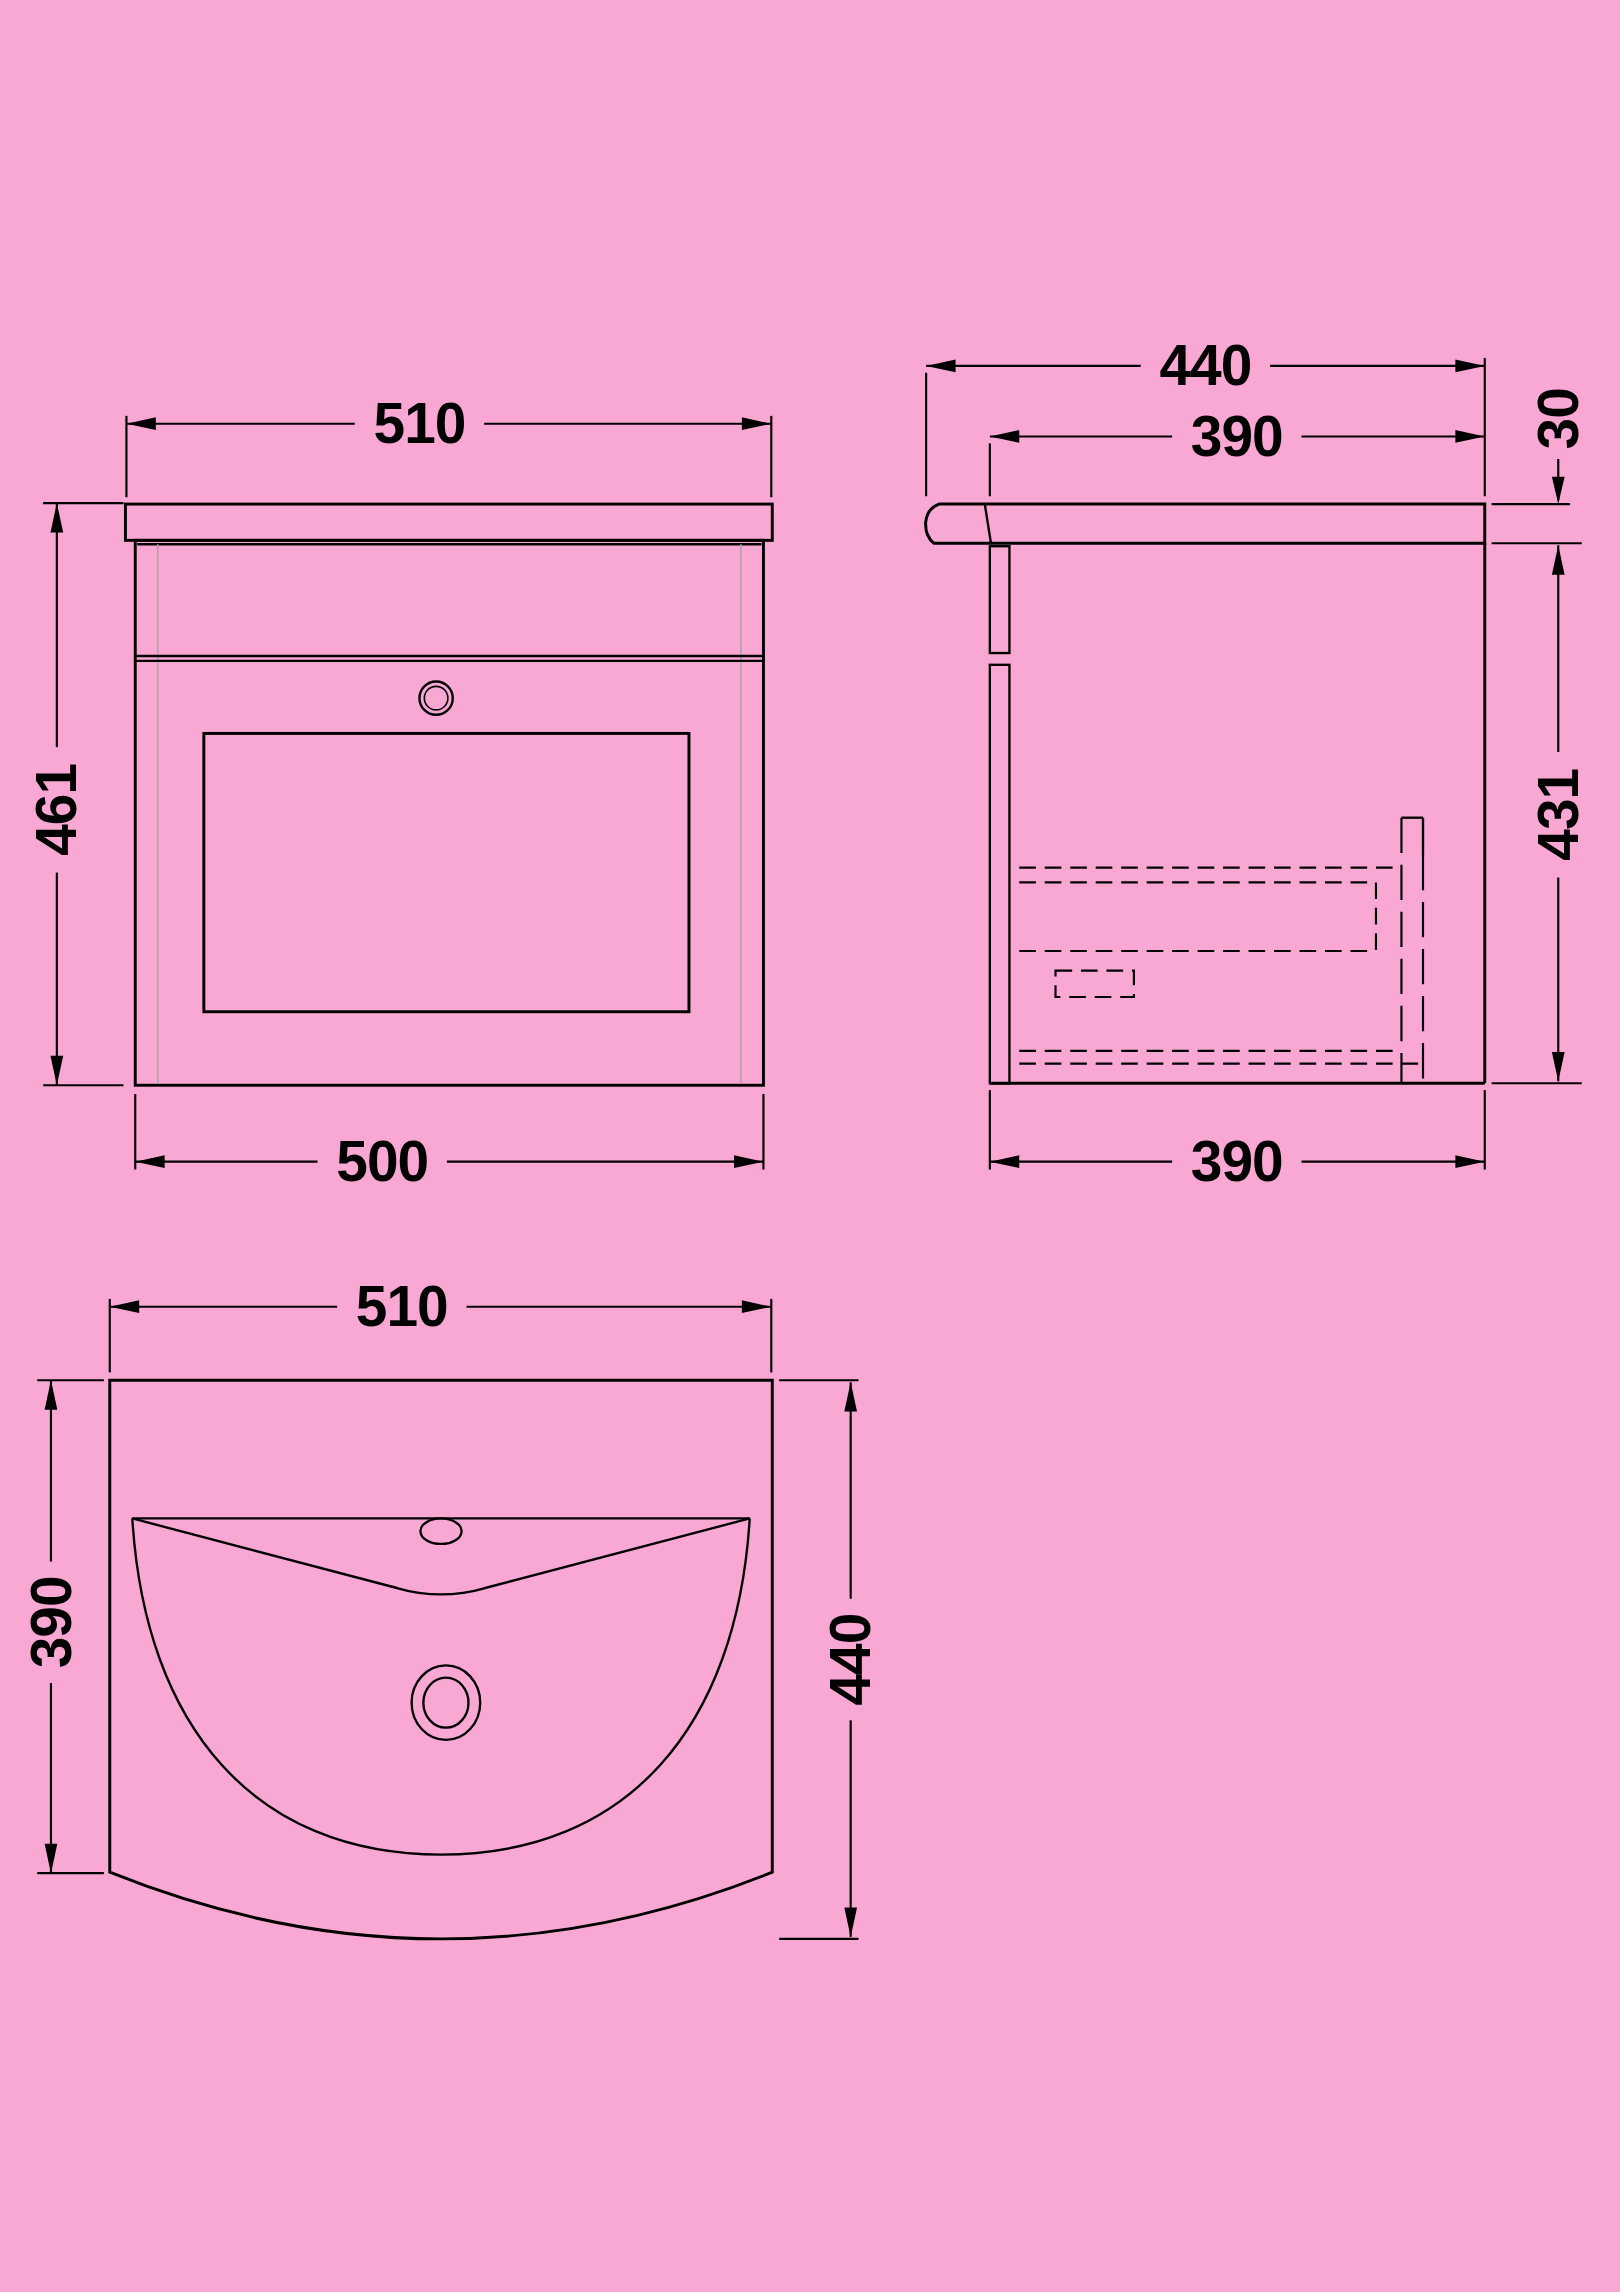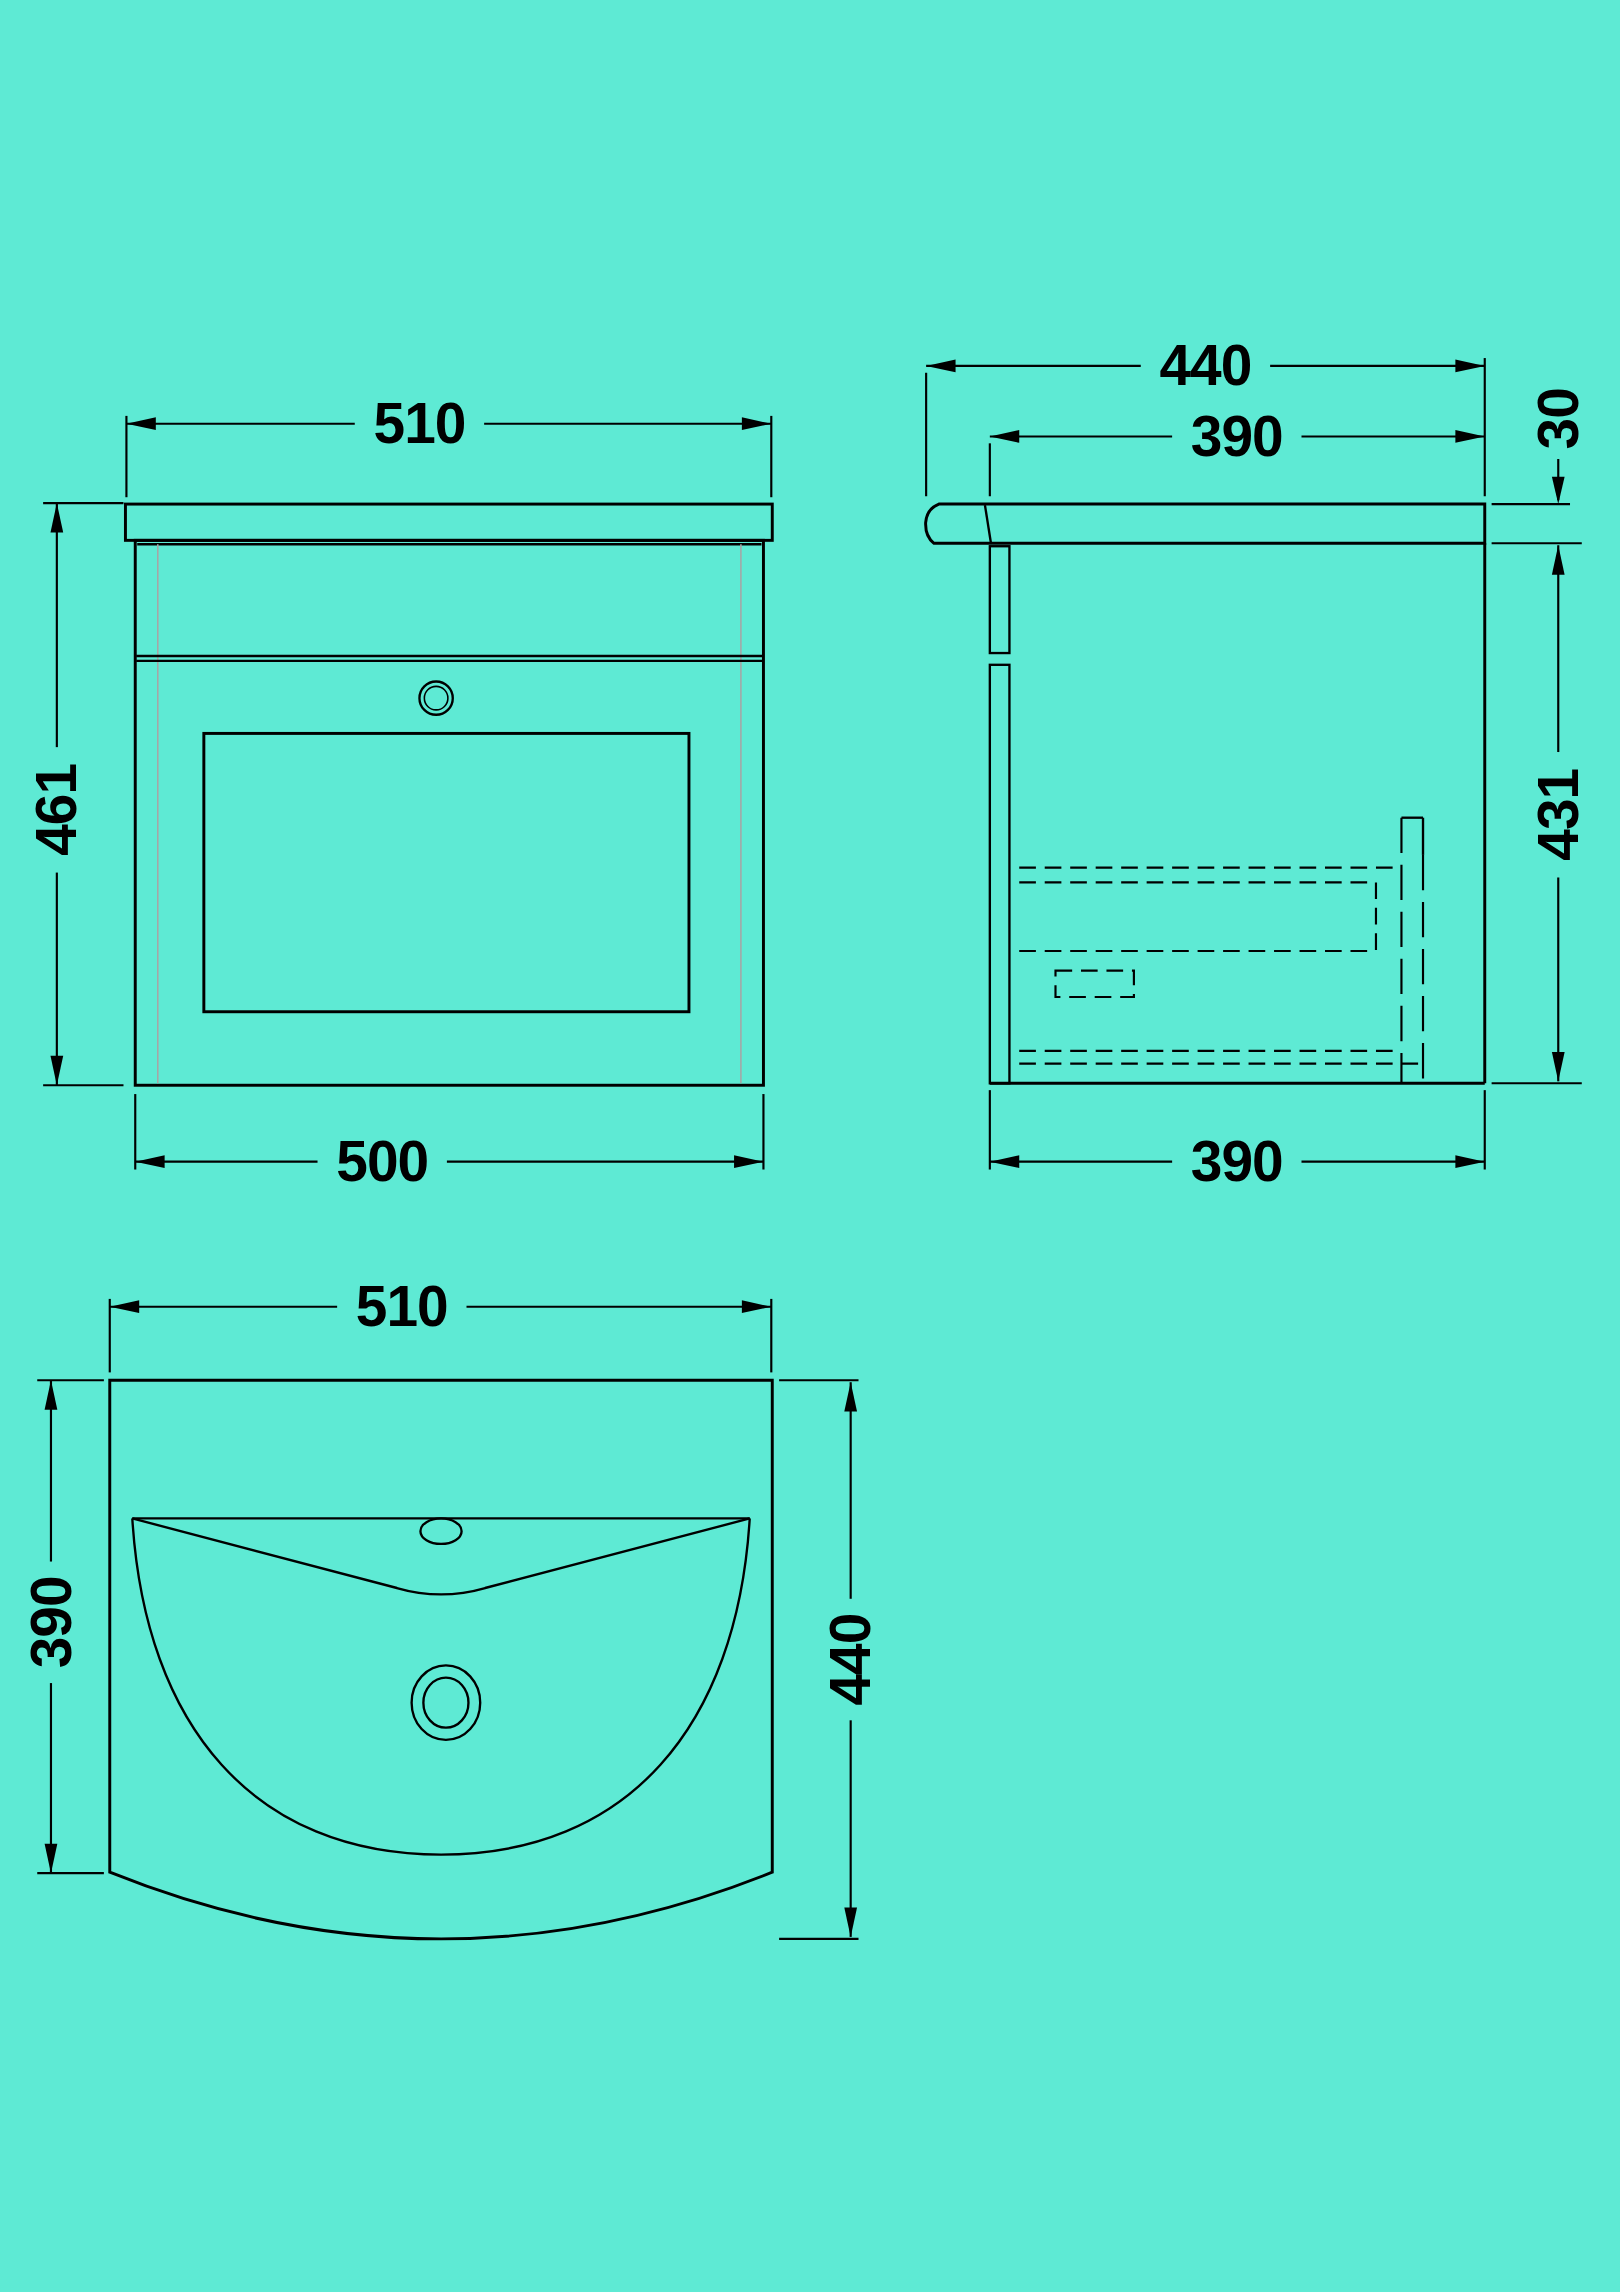--- a/index.html
+++ b/index.html
@@ -1,16 +1,16 @@
 <!DOCTYPE html>
 <html><head>
 <meta charset="utf-8">
 <style>
   html,body{margin:0;padding:0;background:#ffffff;}
-  .page{width:1620px;height:2293px;background:#5eead4;position:relative;overflow:hidden;}
+  .page{width:1620px;height:2293px;background:#f9a8d4;position:relative;overflow:hidden;}
   svg{display:block;}
   .dim-text{font-family:"Liberation Sans", sans-serif;font-weight:700;font-size:58px;fill:#000;letter-spacing:-1px;}
   .outline{stroke:#000;stroke-width:3;fill:none;}
   .outline-thin{stroke:#000;stroke-width:2.4;fill:none;}
   .panel-line{stroke:#a6a6a6;stroke-width:1.6;fill:none;}
   .dim-line{stroke:#000;stroke-width:2.2;fill:none;}
   .hidden-line{stroke:#000;stroke-width:2.2;fill:none;stroke-dasharray:17 9;}
   .hidden-line-long{stroke:#000;stroke-width:2.2;fill:none;stroke-dasharray:36 12;}
   .arrow{fill:#000;stroke:none;}
 </style>

